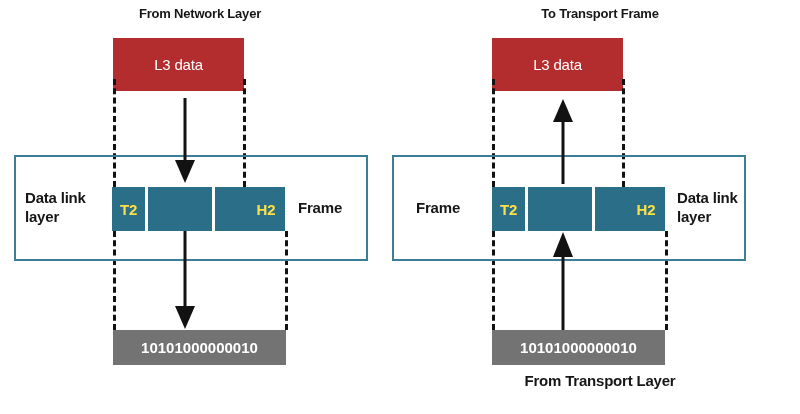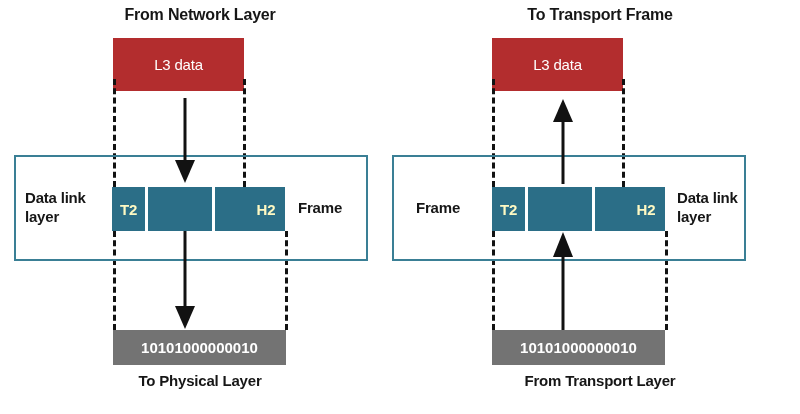--- a/index.html
+++ b/index.html
@@ -15,21 +15,21 @@
     background:#ffffff;
   }
   .panel{position:absolute;top:0;width:400px;height:414px;}
   #panel-left{left:0;}
   #panel-right{left:400px;}
 
   
   .caption-top{
     position:absolute;left:0;width:400px;top:6px;
     text-align:center;
-    font-size:16px;font-weight:bold;color:#161616;
+    font-size:13px;font-weight:bold;color:#161616;
     letter-spacing:-0.2px;
     white-space:nowrap;
   }
   .caption-bottom{
     position:absolute;left:0;width:400px;top:372px;
     text-align:center;
     font-size:15px;font-weight:bold;color:#161616;
     letter-spacing:-0.2px;
     white-space:nowrap;
   }
@@ -68,21 +68,21 @@
   
   .framebar{
     position:absolute;top:187px;height:44px;
     display:flex;
   }
   #framebar-left{left:112px;width:173px;}
   #framebar-right{left:92px;width:173px;}
   .fb-seg{
     background:#2b6e87;
     display:flex;align-items:center;justify-content:center;
-    color:#fef9c3;font-size:15px;font-weight:bold;
+    color:#fde047;font-size:15px;font-weight:bold;
     letter-spacing:-0.2px;
     height:100%;
   }
   .fb-t2{width:33px;}
   .fb-gap{width:3px;background:#ffffff;}
   .fb-mid{flex:1;}
   .fb-h2{width:38px;padding-left:32px;}
 
   
   .bitbox{
@@ -143,21 +143,20 @@
 
     <svg class="arrow-svg" style="left:170px;top:231px;" width="30" height="99" viewBox="0 0 30 99">
       <line x1="15" y1="0" x2="15" y2="79" stroke="#121212" stroke-width="3"></line>
       <polygon points="15,98 5,75 25,75" fill="#121212"></polygon>
     </svg>
 
     <div class="bitbox" id="bits-left">
       <span>10101000000010</span>
     </div>
 
-    <div class="caption-bottom">To Physical Layer</div>
   </div>
 
   <div class="panel" id="panel-right">
 
     <div class="caption-top">To Transport Frame</div>
 
     <div class="l3box" id="l3-right">
       <span>L3 data</span>
     </div>
 

